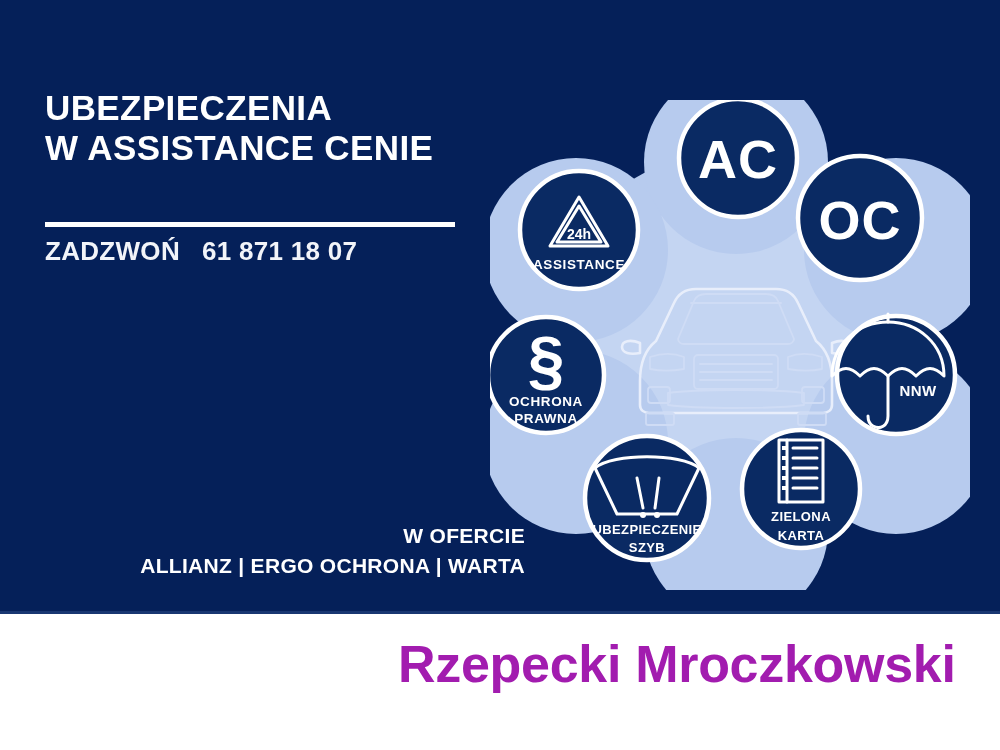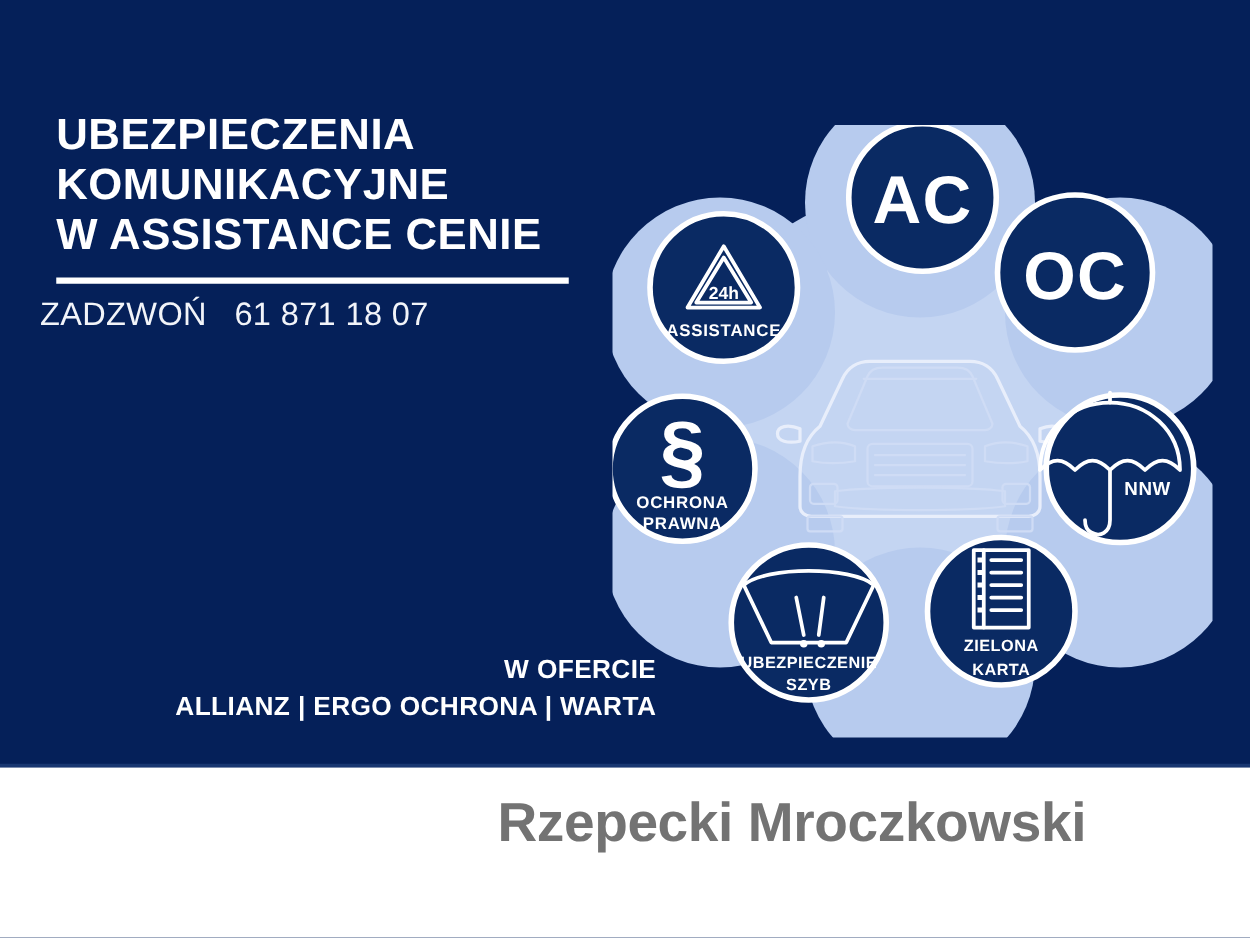--- a/index.html
+++ b/index.html
@@ -29,38 +29,38 @@
     color:#ffffff;
     font-size:35px;line-height:40px;
     font-weight:bold;letter-spacing:0.4px;
   }
   .headline .hl-line{display:block;white-space:nowrap;}
   .rule{
     position:absolute;left:45px;top:222px;width:410px;height:5px;
     background:#ffffff;
   }
   .subhead{
-    position:absolute;left:32px;top:234px;width:460px;
+    position:absolute;left:45px;top:234px;width:460px;
     color:#f2f4f9;
     font-size:26px;line-height:35px;
-    font-weight:400;letter-spacing:0.3px;
+    font-weight:700;letter-spacing:0.3px;
   }
   .subhead .sh-line{display:block;white-space:nowrap;}
   .sh-phone{margin-left:22px;}
   .offer{
     position:absolute;left:45px;top:521px;width:480px;
     color:#ffffff;font-weight:bold;
     font-size:21px;line-height:30px;letter-spacing:0.3px;
   }
   .offer .of-line{display:block;white-space:nowrap;text-align:right;}
   
   .brand{
     position:absolute;left:398px;top:634px;
-    color:#737373;
-    font-size:44px;font-weight:bold;letter-spacing:-0.3px;
+    color:#a21caf;
+    font-size:52px;font-weight:bold;letter-spacing:-0.3px;
     white-space:nowrap;
   }
   .brand-topline{
     position:absolute;left:0px;top:611px;width:1000px;height:3px;
     background:#1d3c76;opacity:.85;
   }
   
   .watermark{
     position:absolute;left:14px;top:711px;
     color:#ffffff;opacity:.07;
@@ -77,21 +77,20 @@
 <body>
 
 <div class="banner">
 
   <div class="navy-panel"></div>
   <div class="white-panel"></div>
   <div class="brand-topline"></div>
 
   <div class="headline">
     <span class="hl-line">UBEZPIECZENIA</span>
-    <span class="hl-line">KOMUNIKACYJNE</span>
     <span class="hl-line">W ASSISTANCE CENIE</span>
   </div>
 
   <div class="rule"></div>
 
   <div class="subhead">
     <span class="sh-line"><span>ZADZWOŃ</span><span class="sh-phone">61 871 18 07</span></span>
   </div>
 
   <div class="offer">

